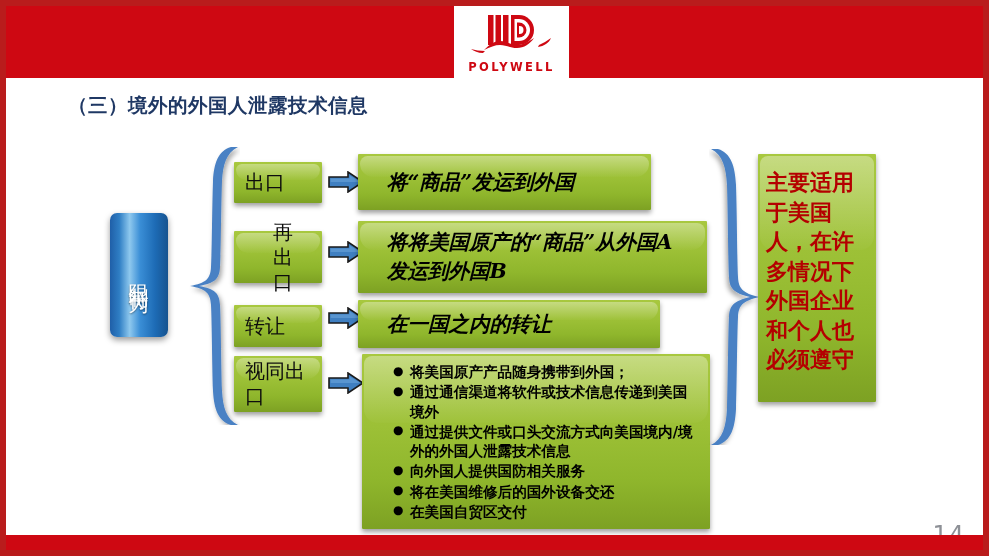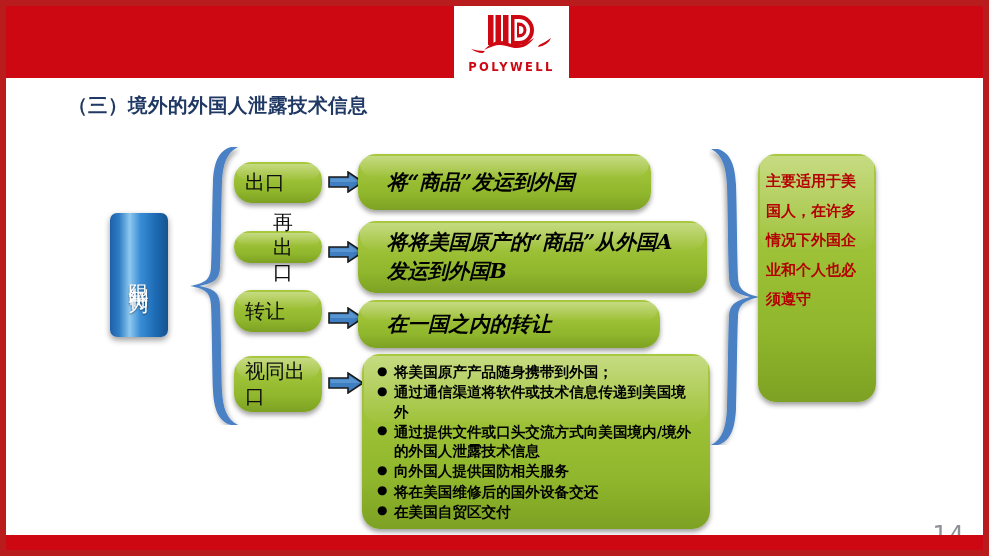--- a/index.html
+++ b/index.html
@@ -114,21 +114,21 @@
   .brace {
     position: absolute;
     pointer-events: none;
   }
   .brace-left  { left: 182px; top: 141px; }
   .brace-right { left: 703px; top: 143px; }
 
   
   .gbox {
     position: absolute;
-    border-radius: 18px;
+    border-radius: 1px;
     background: linear-gradient(to bottom, #a8c83f 0%, #9cc036 42%, #8fb62c 72%, #7da123 100%);
     box-shadow: 0 3px 5px rgba(0,0,0,0.38);
     box-sizing: border-box;
   }
   .gbox::after {
     content: "";
     position: absolute;
     left: 2px; right: 2px; top: 2px;
     height: 38%;
     border-radius: 8px 8px 14px 14px;
@@ -162,29 +162,29 @@
     z-index: 2;
     font-family: "DejaVu Serif", "Liberation Serif", serif;
     font-size: 20.5px;
     line-height: 29px;
     color: #000000;
     font-weight: bold;
   }
 
   
   #labelBox0   { left: 228px; top: 156px; width: 88px;  height: 41px; }
-  #labelBox1   { left: 228px; top: 225px; width: 88px;  height: 32px; padding-left: 39px; }
-  #labelBox2   { left: 228px; top: 284px; width: 88px;  height: 42px; }
+  #labelBox1   { left: 228px; top: 225px; width: 88px;  height: 52px; padding-left: 39px; }
+  #labelBox2   { left: 228px; top: 299px; width: 88px;  height: 42px; }
   #labelBox3   { left: 228px; top: 350px; width: 88px;  height: 56px; }
 
   #contentBox0 { left: 352px; top: 148px; width: 293px; height: 56px; }
   #contentBox1 { left: 352px; top: 215px; width: 349px; height: 72px; }
   #contentBox2 { left: 352px; top: 294px; width: 302px; height: 48px; }
   #bulletBox   { left: 356px; top: 348px; width: 348px; height: 175px;
-                 display: block; padding: 8px 12px 8px 14px; }
+                 display: block; padding: 8px 12px 8px 30px; }
 
   .bullet-list {
     position: relative;
     z-index: 2;
     margin: 0;
     padding: 0 0 0 16px;
     list-style: none;
   }
   .bullet-list li {
     position: relative;
@@ -209,22 +209,22 @@
   #redBox {
     left: 752px; top: 148px; width: 118px; height: 248px;
     display: flex;
     align-items: flex-start;
     justify-content: center;
     padding: 14px 8px;
   }
   #redBox .txt {
     position: relative;
     z-index: 2;
-    font-family: Liberation Mono, monospace;
-    font-size: 15px;
+    font-family: Liberation Sans, sans-serif;
+    font-size: 22px;
     line-height: 29.5px;
     color: #b40000;
     font-weight: bold;
     text-align: left;
     letter-spacing: 0px;
   }
 
   
   .arrow {
     position: absolute;

